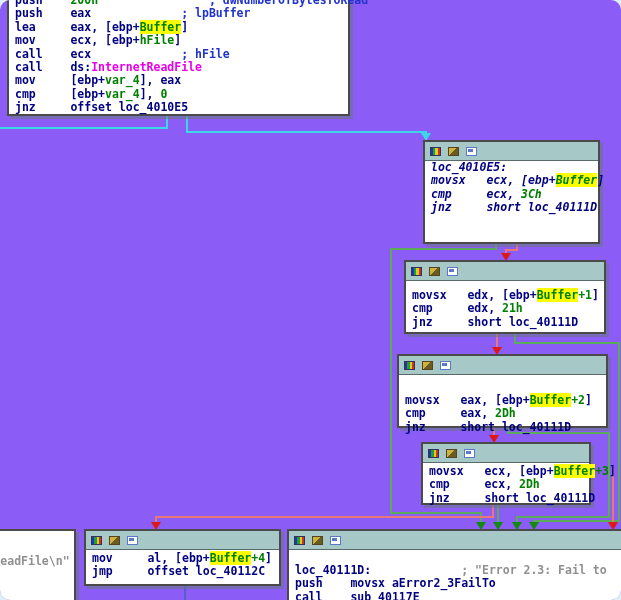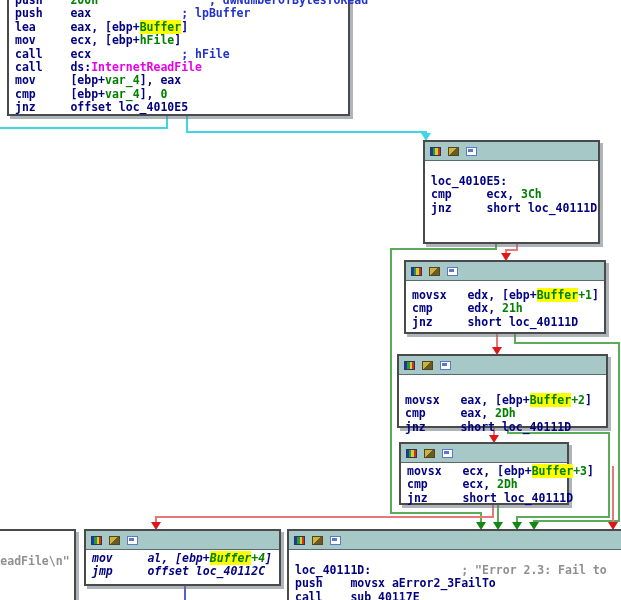--- a/index.html
+++ b/index.html
@@ -41,21 +41,21 @@
   .seg{position:absolute;z-index:1;}
   .arrow{
     position:absolute;z-index:1;width:0;height:0;
     border-left:5px solid transparent;border-right:5px solid transparent;
     border-top:8px solid #000;
   }
 </style>
 </head>
 <body>
 
-<div id="canvas" style="background: #ffffff;">
+<div id="canvas" style="background: #8b5cf6; border-radius: 10px;">
     <div class="seg" style="left: 166px; top: 115px; width: 2px; height: 14px; background: rgb(60, 214, 232);"></div>
     <div class="seg" style="left: 0px; top: 127px; width: 168px; height: 2px; background: rgb(60, 214, 232);"></div>
     <div class="seg" style="left: 186px; top: 115px; width: 2px; height: 18px; background: rgb(60, 214, 232);"></div>
     <div class="seg" style="left: 186px; top: 131px; width: 241px; height: 2px; background: rgb(60, 214, 232);"></div>
     <div class="seg" style="left: 425px; top: 131px; width: 2px; height: 4px; background: rgb(60, 214, 232);"></div>
     <div class="arrow" style="left: 421px; top: 133px; border-top-color: rgb(60, 214, 232);"></div>
     <div class="seg" style="left: 495px; top: 244px; width: 2px; height: 6px; background: rgb(90, 171, 90);"></div>
     <div class="seg" style="left: 390px; top: 248px; width: 107px; height: 2px; background: rgb(90, 171, 90);"></div>
     <div class="seg" style="left: 390px; top: 248px; width: 2px; height: 266px; background: rgb(90, 171, 90);"></div>
     <div class="seg" style="left: 390px; top: 512px; width: 92px; height: 2px; background: rgb(90, 171, 90);"></div>
@@ -102,22 +102,23 @@
         <div class="row"><span class="c-ins">cmp     [ebp+</span><span class="c-var">var_4</span><span class="c-ins">], </span><span class="c-num">0</span></div>
         <div class="row"><span class="c-ins">jnz     offset loc_4010E5</span></div>
       </div>
     </div>
     <div class="block" style="left: 423px; top: 140px; width: 177px; height: 104px;">
       <div class="titlebar">
         <div class="tb-icon icon-palette"></div>
         <div class="tb-icon icon-brush"></div>
         <div class="tb-icon icon-frame"></div>
       </div>
-      <div class="code" style="padding-top: 14px;">
+      <div class="code" style=" font-style: italic;">
         <div class="row"><span class="c-ins">loc_4010E5:</span></div>
+        <div class="row"><span class="c-ins">movsx   ecx, [ebp+</span><span class="c-hl">Buffer</span><span class="c-ins">]</span></div>
         <div class="row"><span class="c-ins">cmp     ecx, </span><span class="c-num">3Ch</span></div>
         <div class="row"><span class="c-ins">jnz     short loc_40111D</span></div>
       </div>
     </div>
     <div class="block" style="left: 404px; top: 260px; width: 202px; height: 74px;">
       <div class="titlebar">
         <div class="tb-icon icon-palette"></div>
         <div class="tb-icon icon-brush"></div>
         <div class="tb-icon icon-frame"></div>
       </div>
@@ -132,39 +133,39 @@
         <div class="tb-icon icon-palette"></div>
         <div class="tb-icon icon-brush"></div>
         <div class="tb-icon icon-frame"></div>
       </div>
       <div class="code" style="padding-top: 19px;">
         <div class="row"><span class="c-ins">movsx   eax, [ebp+</span><span class="c-hl">Buffer</span><span class="c-num">+2</span><span class="c-ins">]</span></div>
         <div class="row"><span class="c-ins">cmp     eax, </span><span class="c-num">2Dh</span></div>
         <div class="row"><span class="c-ins">jnz     short loc_40111D</span></div>
       </div>
     </div>
-    <div class="block" style="left: 399px; top: 442px; width: 170px; height: 63px;">
+    <div class="block" style="left: 421px; top: 442px; width: 170px; height: 63px;">
       <div class="titlebar">
         <div class="tb-icon icon-palette"></div>
         <div class="tb-icon icon-brush"></div>
         <div class="tb-icon icon-frame"></div>
       </div>
       <div class="code" style="padding-top: 2px;">
         <div class="row"><span class="c-ins">movsx   ecx, [ebp+</span><span class="c-hl">Buffer</span><span class="c-num">+3</span><span class="c-ins">]</span></div>
         <div class="row"><span class="c-ins">cmp     ecx, </span><span class="c-num">2Dh</span></div>
         <div class="row"><span class="c-ins">jnz     short loc_40111D</span></div>
       </div>
     </div>
     <div class="block" style="left: 84px; top: 529px; width: 197px; height: 57px;">
       <div class="titlebar">
         <div class="tb-icon icon-palette"></div>
         <div class="tb-icon icon-brush"></div>
         <div class="tb-icon icon-frame"></div>
       </div>
-      <div class="code" style="padding-top: 2px; font-style: italic;">
+      <div class="code" style="padding-top: 2px;">
         <div class="row"><span class="c-ins">mov     al, [ebp+</span><span class="c-hl">Buffer</span><span class="c-num">+4</span><span class="c-ins">]</span></div>
         <div class="row"><span class="c-ins">jmp     offset loc_40112C</span></div>
       </div>
     </div>
     <div class="block" style="left: 287px; top: 529px; width: 353px; height: 80px;">
       <div class="titlebar">
         <div class="tb-icon icon-palette"></div>
         <div class="tb-icon icon-brush"></div>
         <div class="tb-icon icon-frame"></div>
       </div>

